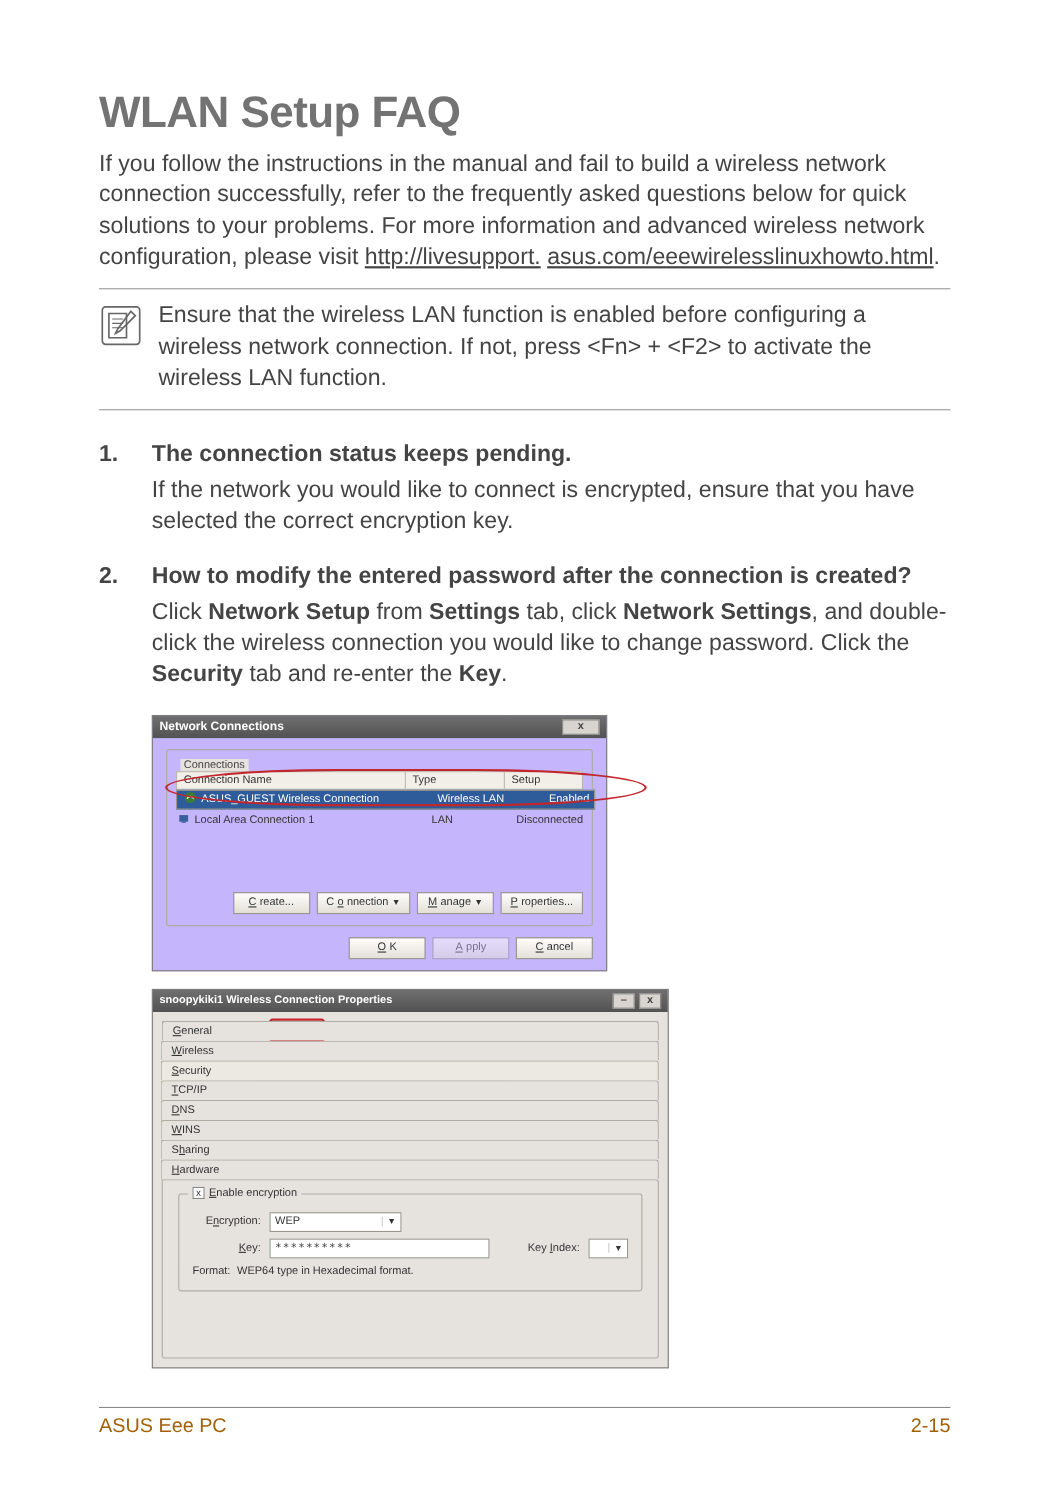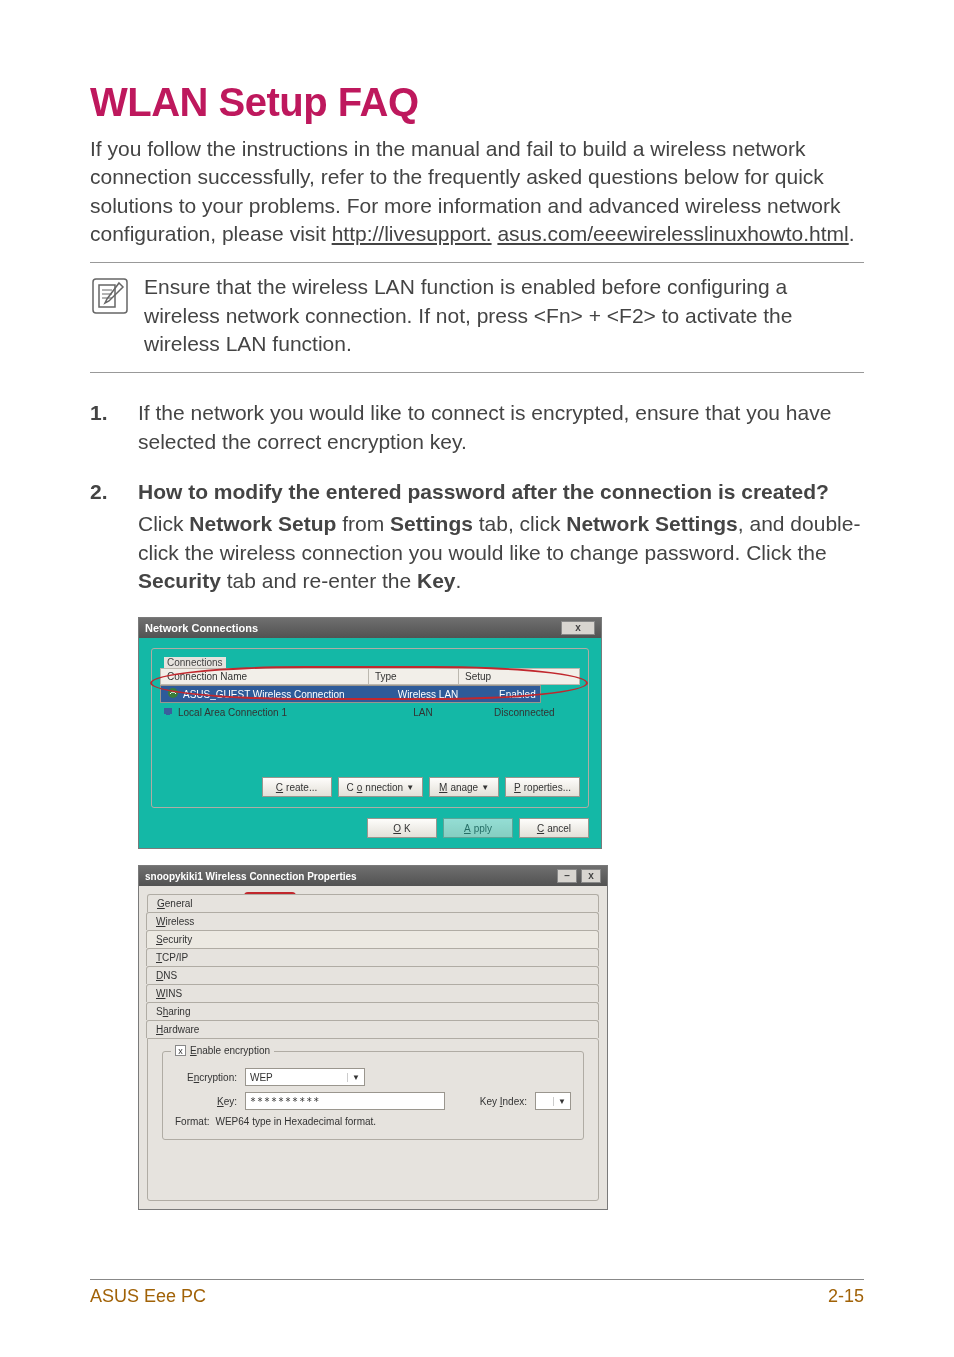--- a/index.html
+++ b/index.html
@@ -1,33 +1,33 @@
 <!DOCTYPE html>
 <html><head>
 <meta charset="utf-8">
 <style>
   * { box-sizing: border-box; margin: 0; padding: 0; }
   html, body { width: 954px; background: #fff; font-family: "Segoe UI", "Myriad Pro", Arial, sans-serif; color: #333; }
   .page { width: 954px; height: 1357px; padding: 80px 90px 50px 90px; position: relative; }
   .content { width: 100%; }
-  h1 { font-size: 40px; font-weight: 700; color: #be185d; margin-bottom: 10px; letter-spacing: -0.5px; }
+  h1 { font-size: 40px; font-weight: 700; color: #737373; margin-bottom: 10px; letter-spacing: -0.5px; }
   .intro { font-size: 21px; line-height: 1.35; color: #444; margin-bottom: 14px; }
   .intro .link { text-decoration: underline; }
   .note-wrap { border-top: 1px solid #999; border-bottom: 1px solid #999; padding: 10px 0 14px 0; display: flex; gap: 14px; margin-bottom: 26px; }
   .note-icon { width: 40px; flex: 0 0 40px; display: flex; align-items: flex-start; justify-content: center; padding-top: 4px; }
   .note-text { font-size: 21px; line-height: 1.35; color: #444; }
   .faq-item { display: flex; gap: 22px; font-size: 21px; line-height: 1.35; color: #444; margin-bottom: 22px; }
   .faq-num { font-weight: 700; width: 26px; flex: 0 0 26px; }
   .faq-body { flex: 1; }
   .faq-q { font-weight: 700; margin-bottom: 4px; }
   .faq-a b { font-weight: 700; }
   .screenshots { margin-left: 48px; display: flex; flex-direction: column; gap: 16px; margin-top: 8px; }
 
   
-  .dlg { width: 464px; border: 1px solid #7a7a7a; background: #14b8a6; font-family: Tahoma, Arial, sans-serif; font-size: 10px; color: #333; }
+  .dlg { width: 414px; border: 1px solid #7a7a7a; background: #c4b5fd; font-family: Tahoma, Arial, sans-serif; font-size: 10px; color: #333; }
   .dlg-title { background: linear-gradient(#6f6f6f,#525252); color: #fff; padding: 3px 6px; font-size: 11px; font-weight: 700; display: flex; justify-content: space-between; align-items: center; }
   .dlg-close { width: 34px; height: 14px; border: 1px solid #888; background: #d8d5d0; text-align: center; font-size: 10px; line-height: 12px; font-weight: 700; color: #444; }
   .dlg-pad { padding: 10px 12px 10px 12px; }
   .fieldset { border: 1px solid #b0aca4; border-radius: 3px; padding: 8px 8px 10px 8px; }
   .fieldset-legend { font-size: 10px; color: #444; background: #e6e3de; padding: 0 3px; margin-top: -14px; margin-left: 4px; display: inline-block; }
   .conn-table { position: relative; }
   .conn-head { display: flex; background: #f2efe9; border: 1px solid #bcb8af; font-size: 10px; }
   .conn-head span { padding: 2px 6px; }
   .ch-name { width: 208px; border-right: 1px solid #bcb8af; }
   .ch-type { width: 90px; border-right: 1px solid #bcb8af; }
@@ -91,20 +91,21 @@
           <line x1="11" y1="21" x2="21" y2="21" stroke="#666" stroke-width="1"></line>
           <path d="M28 6 L32 10 L18 24 L14 26 L16 22 Z" fill="none" stroke="#666" stroke-width="1.5"></path>
         </svg>
       </div>
       <div class="note-text">Ensure that the wireless LAN function is enabled before configuring a wireless network connection. If not, press &lt;Fn&gt; + &lt;F2&gt; to activate the wireless LAN function.</div>
     </div>
 
     <div class="faq-item">
       <div class="faq-num">1.</div>
       <div class="faq-body">
+        <div class="faq-q">The connection status keeps pending.</div>
         <div class="faq-a">If the network you would like to connect is encrypted, ensure that you have selected the correct encryption key.</div>
       </div>
     </div>
 
     <div class="faq-item">
       <div class="faq-num">2.</div>
       <div class="faq-body">
         <div class="faq-q">How to modify the entered password after the connection is created?</div>
         <div class="faq-a">
           <span>Click </span><b>Network Setup</b><span> from </span><b>Settings</b><span> tab, click </span><b>Network Settings</b><span>, and double-click the wireless connection you would like to change password. Click the </span><b>Security</b><span> tab and re-enter the </span><b>Key</b><span>.</span>

